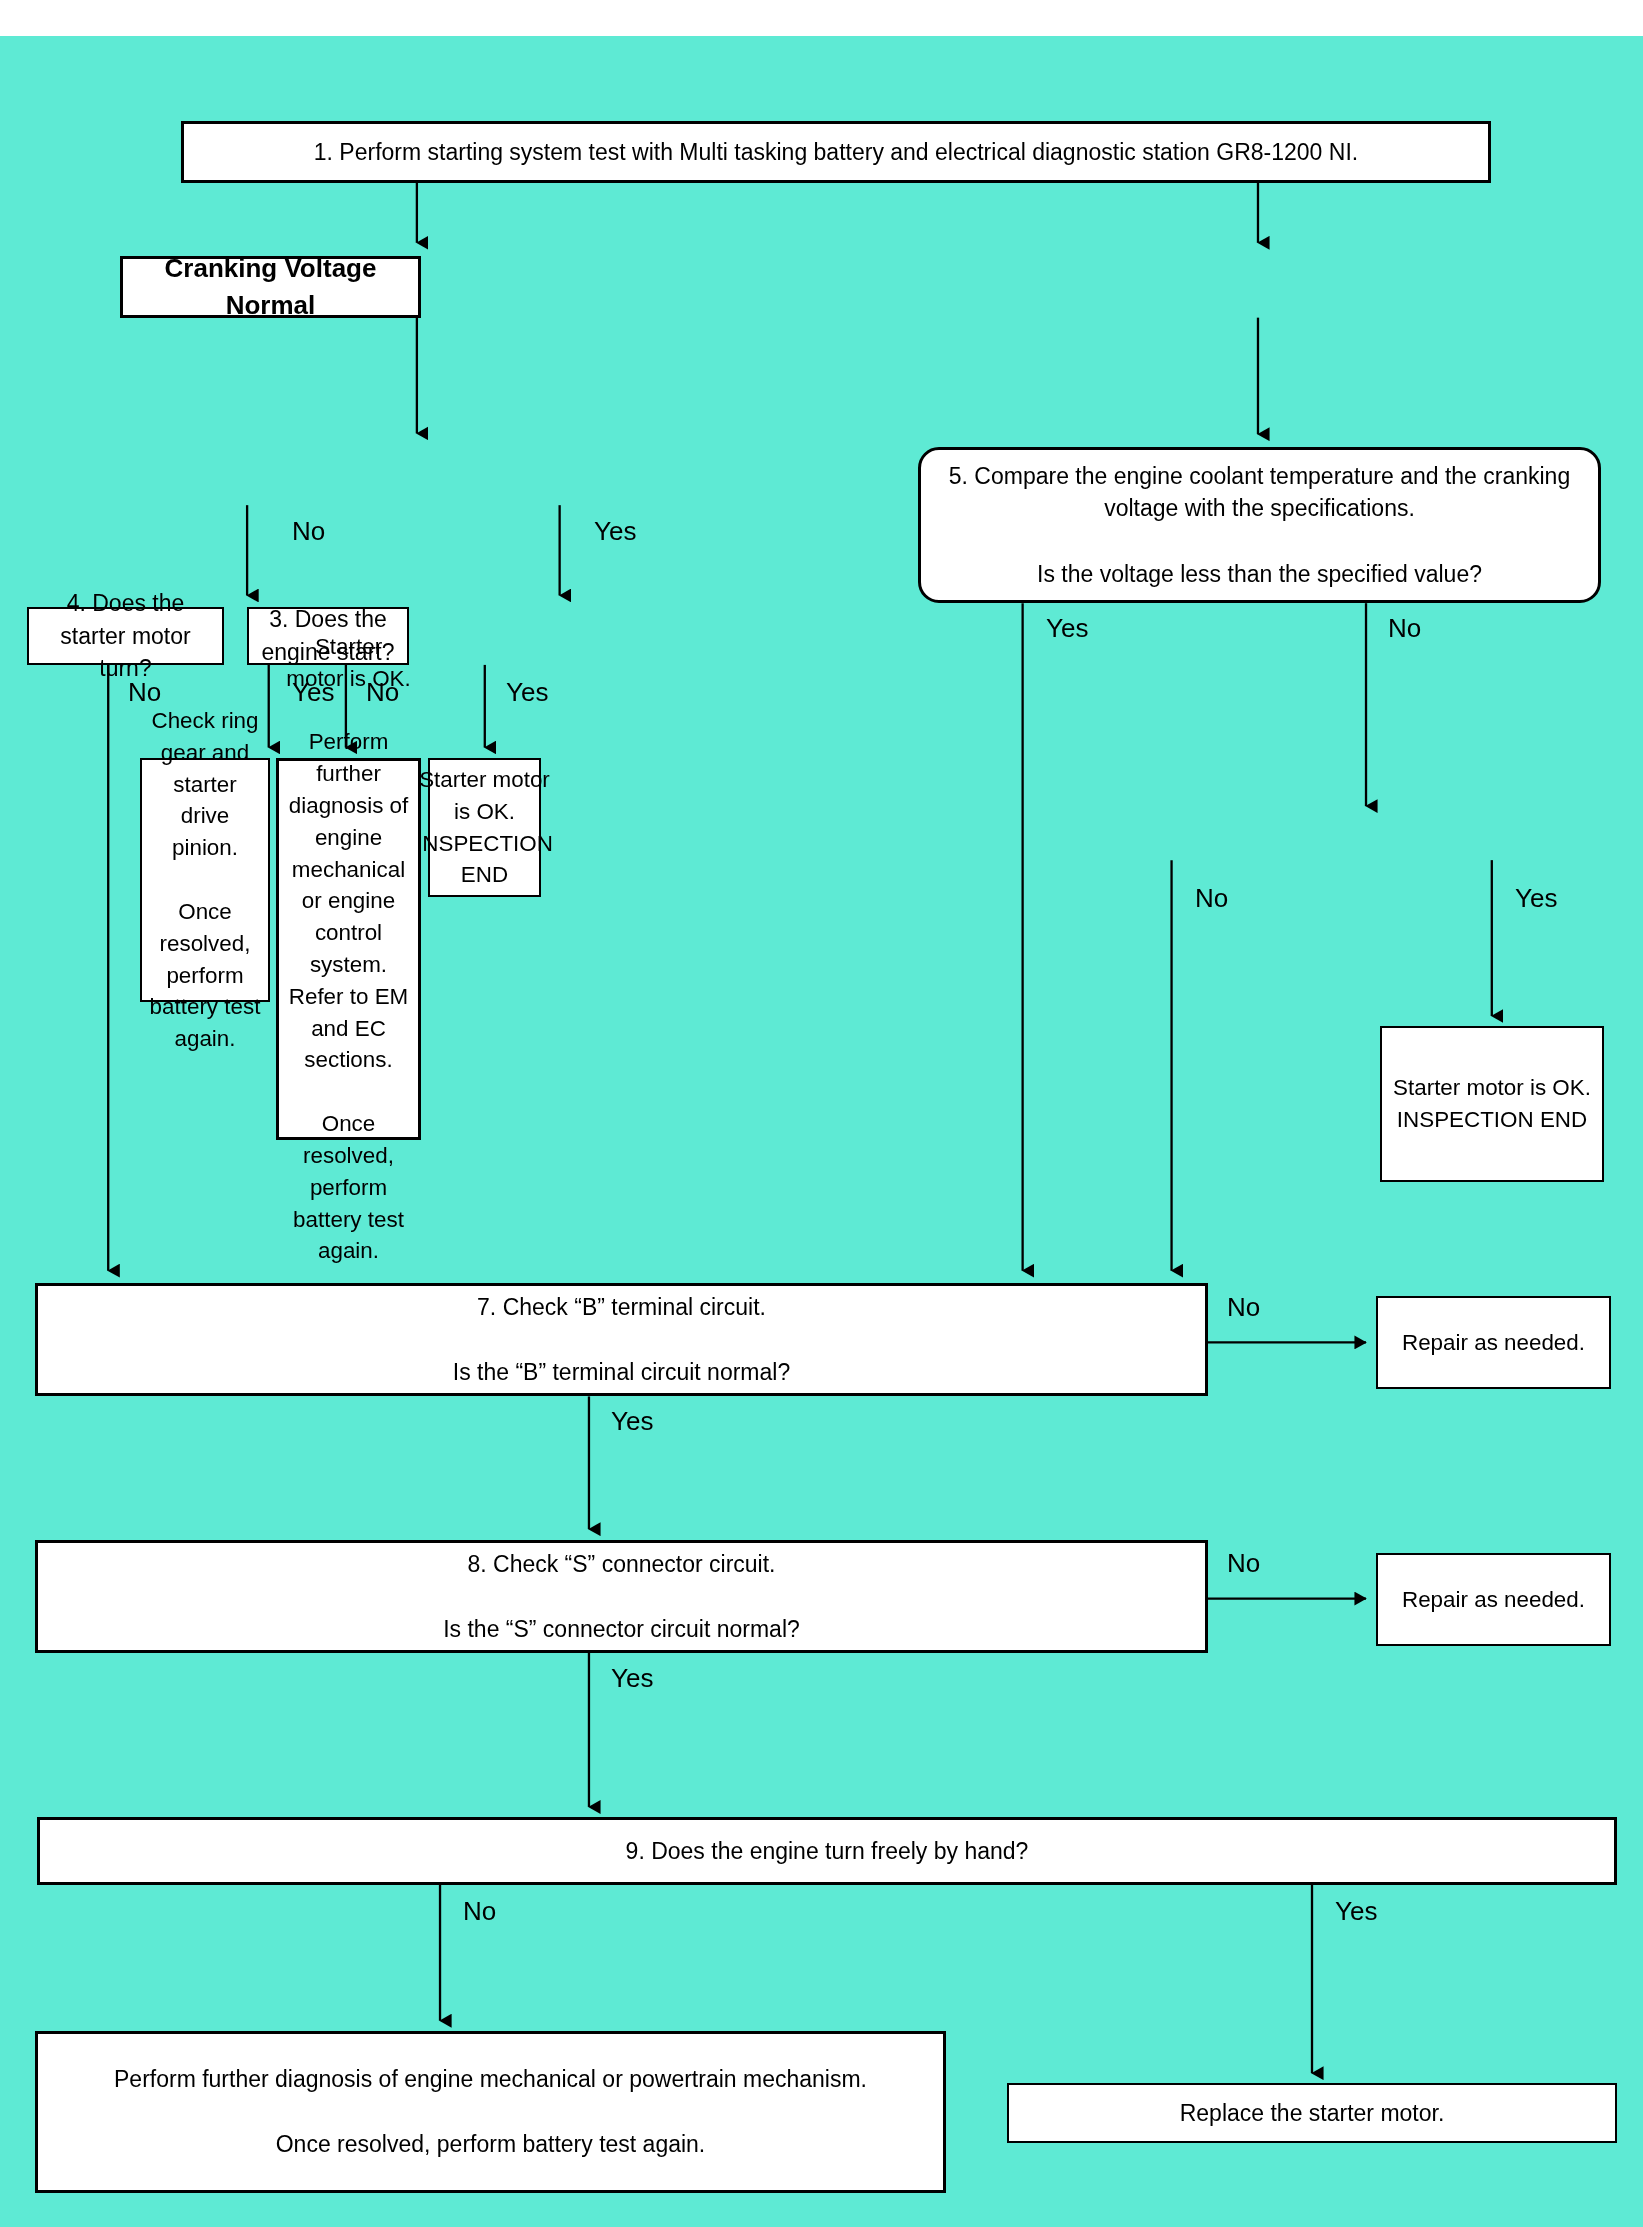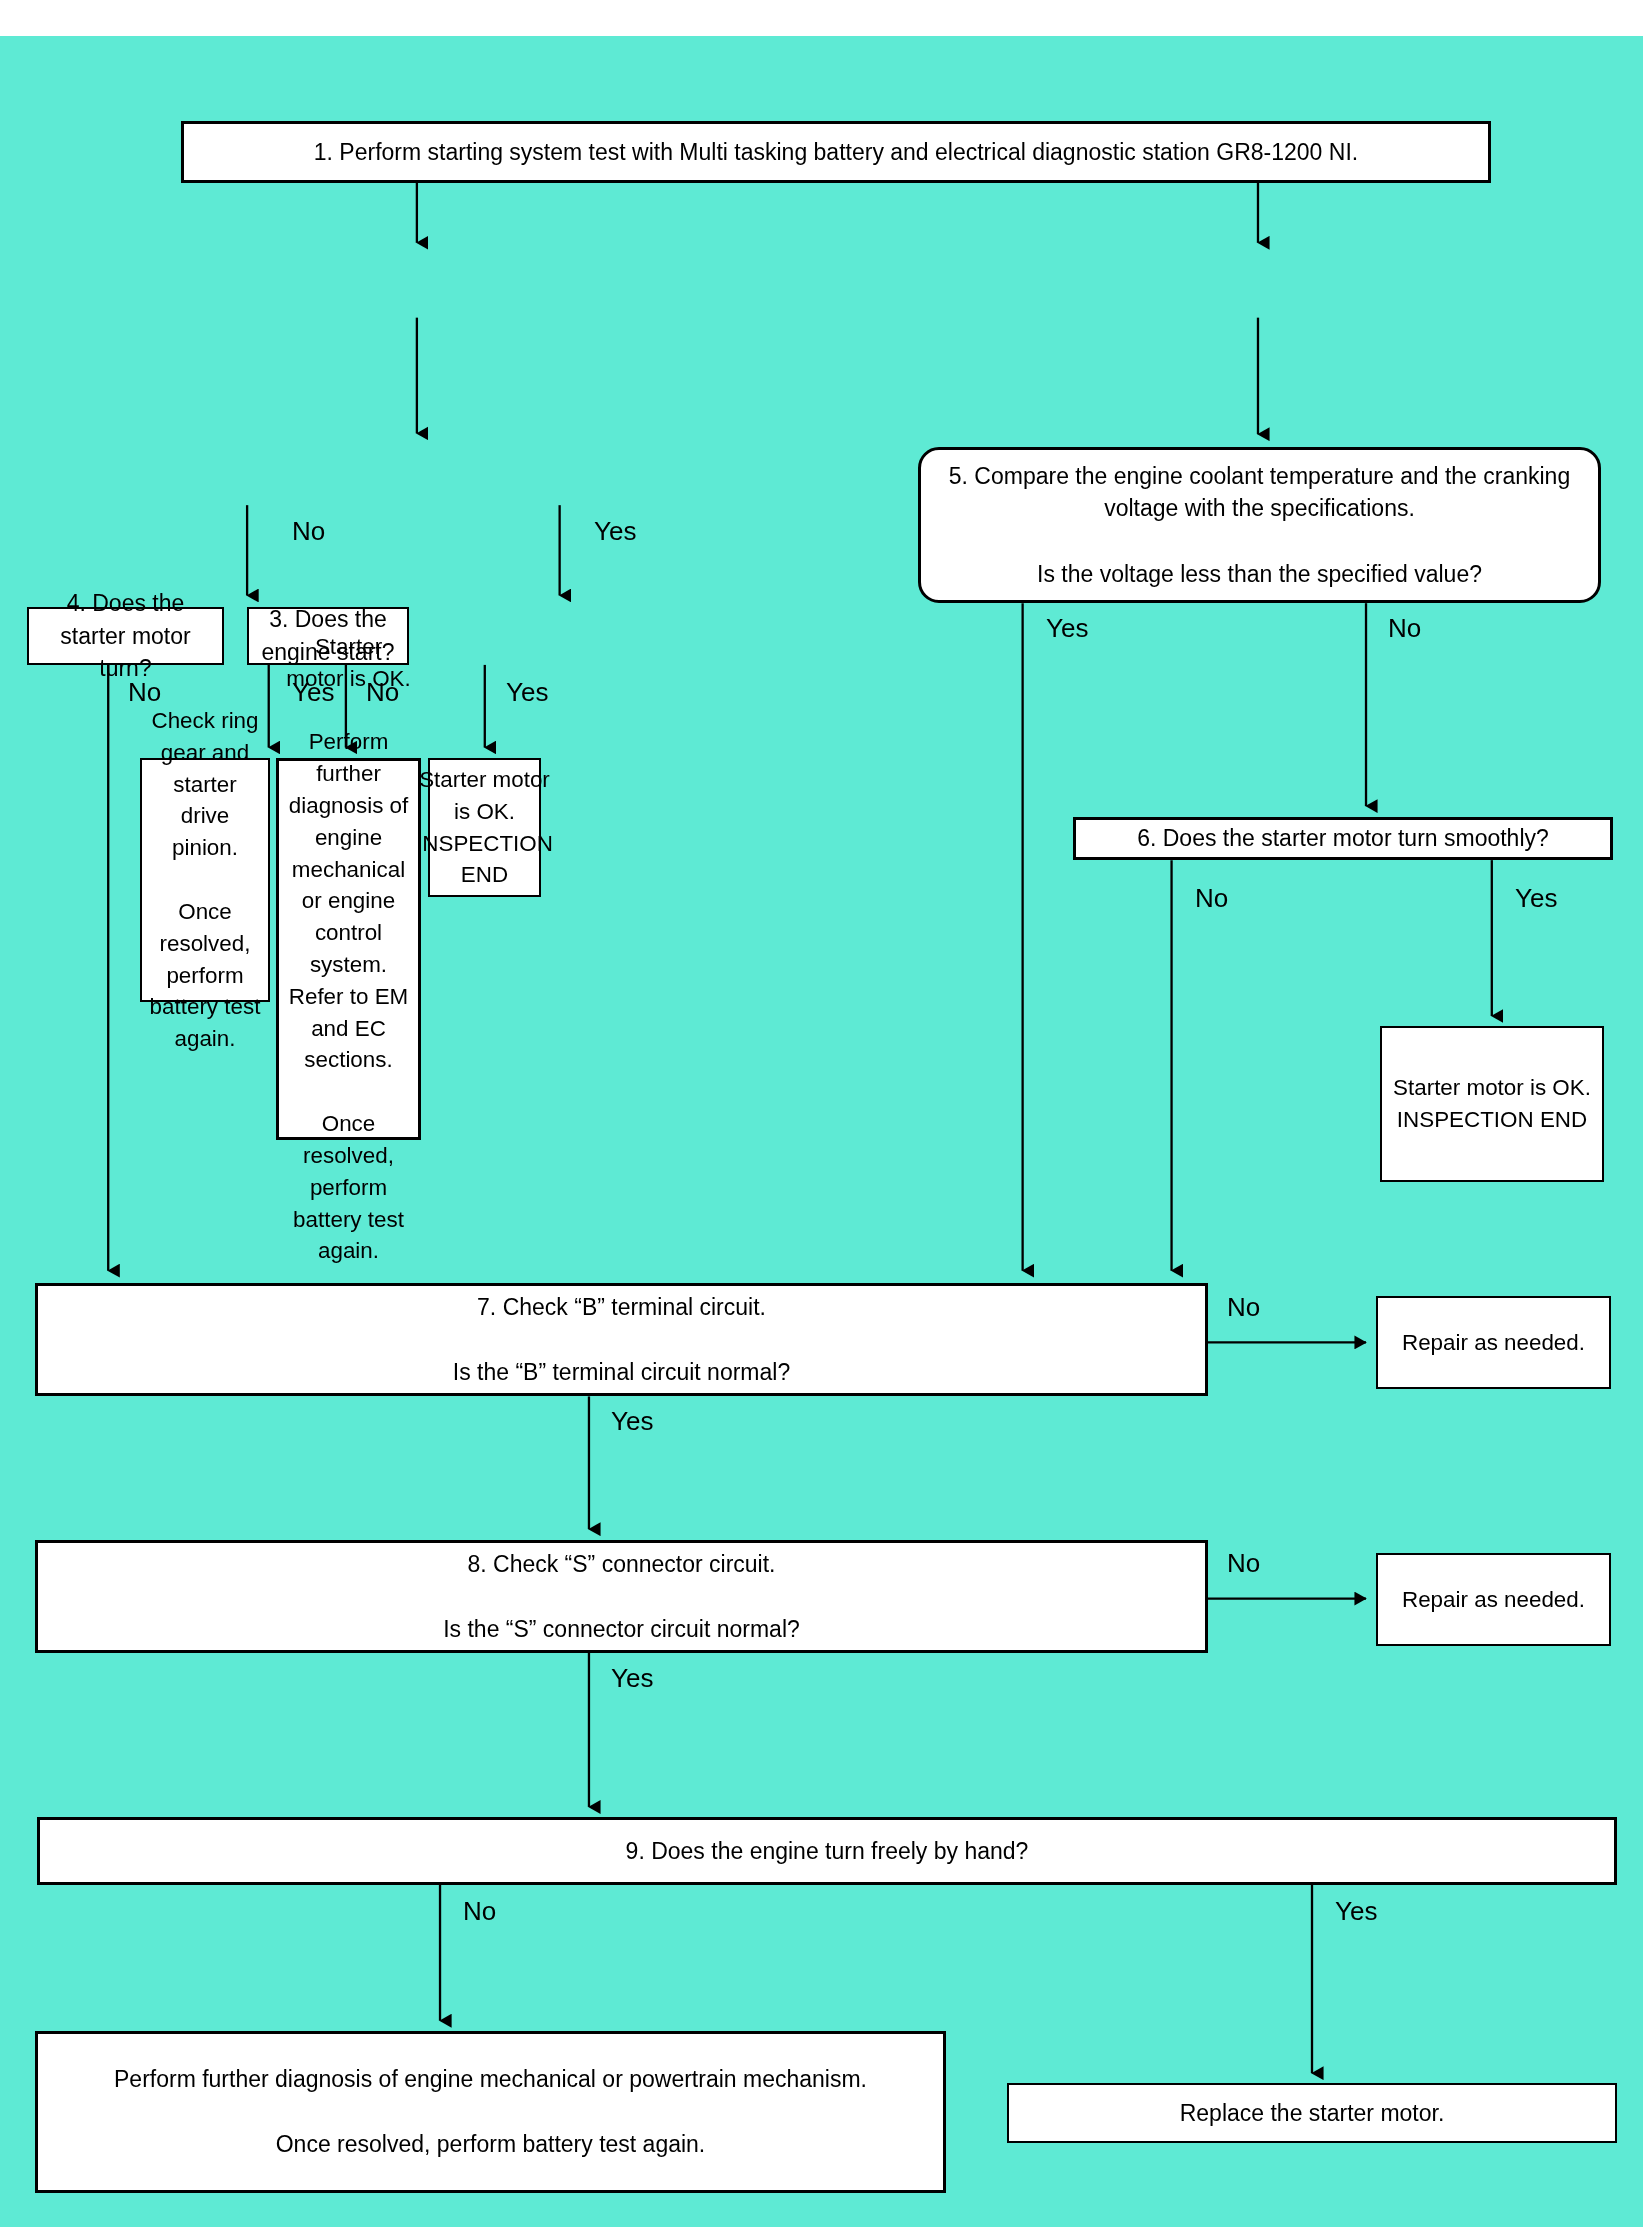--- a/index.html
+++ b/index.html
@@ -107,20 +107,21 @@
       <path d="M 763,2095 L 763,2295" marker-end="url(#arrowDown)"></path>
 
       <path d="M 570,2395 L 570,2572" marker-end="url(#arrowDown)"></path>
 
       <path d="M 1700,2395 L 1700,2640" marker-end="url(#arrowDown)"></path>
     </g>
   </svg>
 
   <div class="node-box thick fs-30" style="left:181px; top:85px; width:1310px; height:62px;">1. Perform starting system test with Multi tasking battery and electrical diagnostic station GR8-1200 NI.</div>
 
+  <div class="node-box thick fs-34 bold" style="left:120px; top:220px; width:301px; height:62px;">Cranking Voltage Normal</div>
 
 
 
   <div class="node-box thick fs-30" style="left:918px; top:411px; width:683px; height:156px;border-radius:21px;">5. Compare the engine coolant temperature and the cranking voltage with the specifications.
 
 Is the voltage less than the specified value?</div>
 
   <div class="node-box fs-30" style="left:27px; top:571px; width:197px; height:58px;">4. Does the starter motor turn?</div>
 
   <div class="node-box fs-30" style="left:247px; top:571px; width:162px; height:58px;">3. Does the engine start?</div>
@@ -132,21 +133,20 @@
   <div class="node-box thick fs-29" style="left:276px; top:722px; width:145px; height:382px;">Starter motor is OK.
 
 Perform further diagnosis of engine mechanical or engine control system.
 Refer to EM and EC sections.
 
 Once resolved, perform battery test again.</div>
 
   <div class="node-box fs-29" style="left:428px; top:722px; width:113px; height:139px;">Starter motor is OK.
 INSPECTION END</div>
 
-  <div class="node-box thick fs-30" style="left:1073px; top:781px; width:540px; height:43px;">6. Does the starter motor turn smoothly?</div>
 
   <div class="node-box fs-29" style="left:1380px; top:990px; width:224px; height:156px;">Starter motor is OK.
 INSPECTION END</div>
 
   <div class="node-box thick fs-30" style="left:35px; top:1247px; width:1173px; height:113px;">7. Check “B” terminal circuit.
 
 Is the “B” terminal circuit normal?</div>
 
   <div class="node-box fs-29" style="left:1376px; top:1260px; width:235px; height:93px;">Repair as needed.</div>
 

